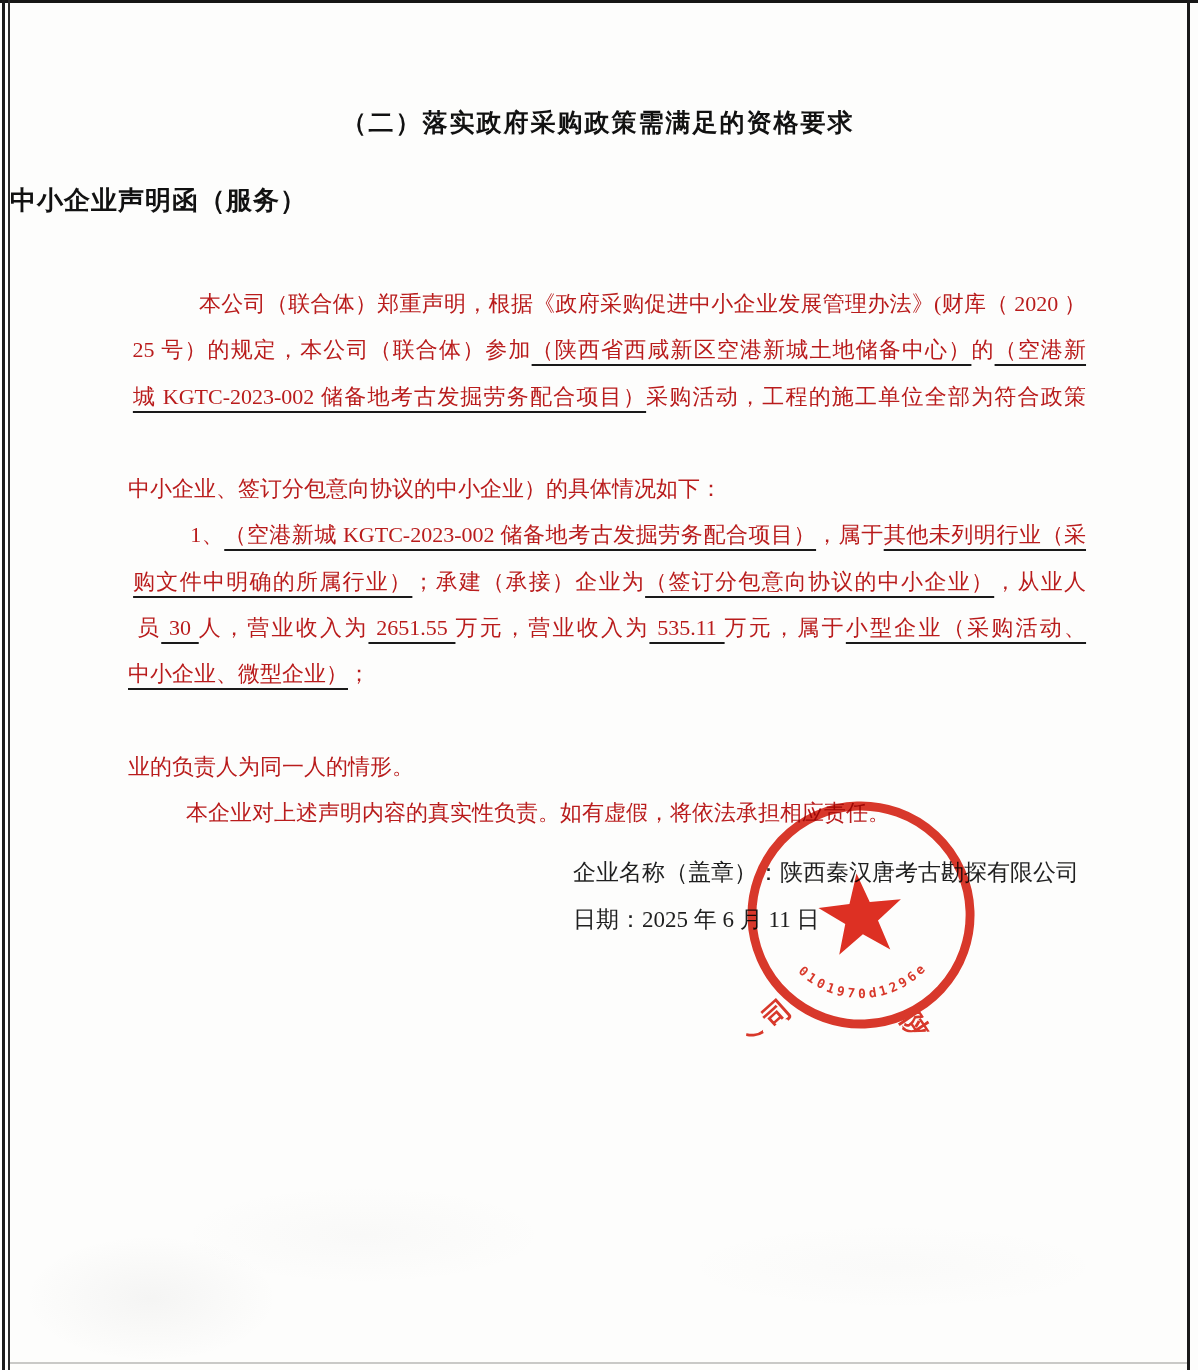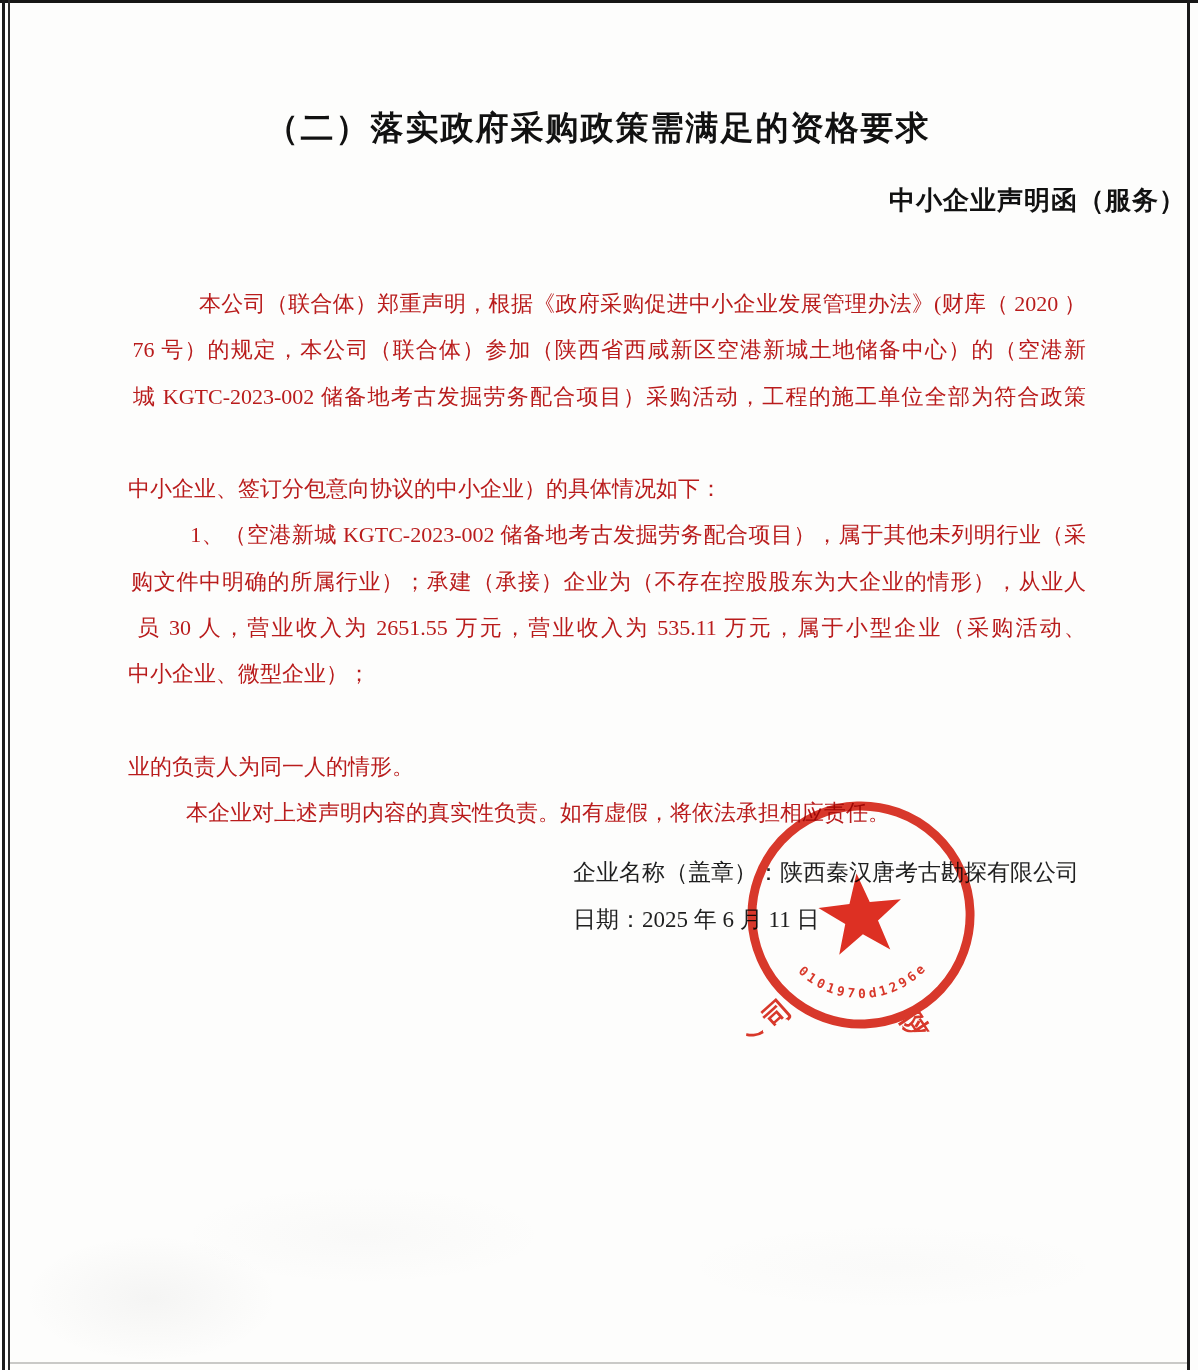--- a/index.html
+++ b/index.html
@@ -19,36 +19,37 @@
   .scan-noise {
     position:absolute; left:10px; top:1150px; width:1177px; height:212px;
     background:
       radial-gradient(180px 90px at 12% 70%, rgba(90,90,90,.05), transparent 70%),
       radial-gradient(260px 70px at 30% 40%, rgba(120,120,120,.03), transparent 70%),
       radial-gradient(300px 60px at 75% 55%, rgba(120,120,120,.025), transparent 70%);
   }
 
   .title1 {
     position:absolute; left:10px; right:12px; top:106px;
-    text-align:center; font-size:33px; font-weight:bold; letter-spacing:2px;
+    text-align:center; font-size:25px; font-weight:bold; letter-spacing:2px;
     color:#111;
   }
   .title2 {
     position:absolute; left:10px; right:12px; top:183px;
-    text-align:right; font-size:26px; font-weight:bold; letter-spacing:1px;
+    text-align:left; font-size:26px; font-weight:bold; letter-spacing:1px;
     color:#111;
   }
 
   .line {
     position:absolute; left:106px; width:980px; height:40px;
     font-size:22px; line-height:34px; white-space:pre-wrap;
     color:#b91c1c;
   }
   .fill { text-align:justify; text-align-last:justify; }
   .u {
+    text-decoration:underline;
     text-decoration-thickness:2px;
     text-decoration-color:#1a1a1a;
     text-underline-offset:7px;
   }
   .ind70 { padding-left:70px; }
   .ind60 { padding-left:60px; }
   .ind58 { padding-left:58px; }
 
   .sig-line { position:absolute; left:573px; font-size:23px; line-height:34px; color:#1f1f1f; white-space:pre; }
   .sig-company { top:856px; }
@@ -73,38 +74,38 @@
   <div class="scan-noise"></div>
 
   <div class="title1">（二）落实政府采购政策需满足的资格要求</div>
   <div class="title2">中小企业声明函（服务）</div>
 
   <div class="line fill ind70" style="top:253px">
     <span>本公司（联合体）郑重声明，根据《政府采购促进中小企业发展管理办法》(财库（ 2020 ）</span>
   </div>
 
   <div class="line fill" style="top:299px">
-    <span>76 号）的规定，本公司（联合体）参加</span><span class="u">（陕西省西咸新区空港新城土地储备中心）</span><span>的</span><span class="u">（空港新</span>
+    <span>25 号）的规定，本公司（联合体）参加</span><span class="u">（陕西省西咸新区空港新城土地储备中心）</span><span>的</span><span class="u">（空港新</span>
   </div>
 
   <div class="line fill" style="top:346px">
     <span class="u">城 KGTC-2023-002 储备地考古发掘劳务配合项目）</span><span>采购活动，工程的施工单位全部为符合政策</span>
   </div>
 
 
   <div class="line" style="top:438px">
     <span>中小企业、签订分包意向协议的中小企业）的具体情况如下：</span>
   </div>
 
   <div class="line fill ind60" style="top:484px">
     <span>1、</span><span class="u">（空港新城 KGTC-2023-002 储备地考古发掘劳务配合项目）</span><span>，属于</span><span class="u">其他未列明行业（采</span>
   </div>
 
   <div class="line fill" style="top:531px">
-    <span class="u">购文件中明确的所属行业）</span><span>；承建（承接）企业为</span><span class="u">（不存在控股股东为大企业的情形）</span><span>，从业人</span>
+    <span class="u">购文件中明确的所属行业）</span><span>；承建（承接）企业为</span><span class="u">（签订分包意向协议的中小企业）</span><span>，从业人</span>
   </div>
 
   <div class="line fill" style="top:577px">
     <span>员</span><span class="u"> 30 </span><span>人，营业收入为</span><span class="u"> 2651.55 </span><span>万元，营业收入为</span><span class="u"> 535.11 </span><span>万元，属于</span><span class="u">小型企业（采购活动、</span>
   </div>
 
   <div class="line" style="top:623px">
     <span class="u">中小企业、微型企业）</span><span>；</span>
   </div>
 

